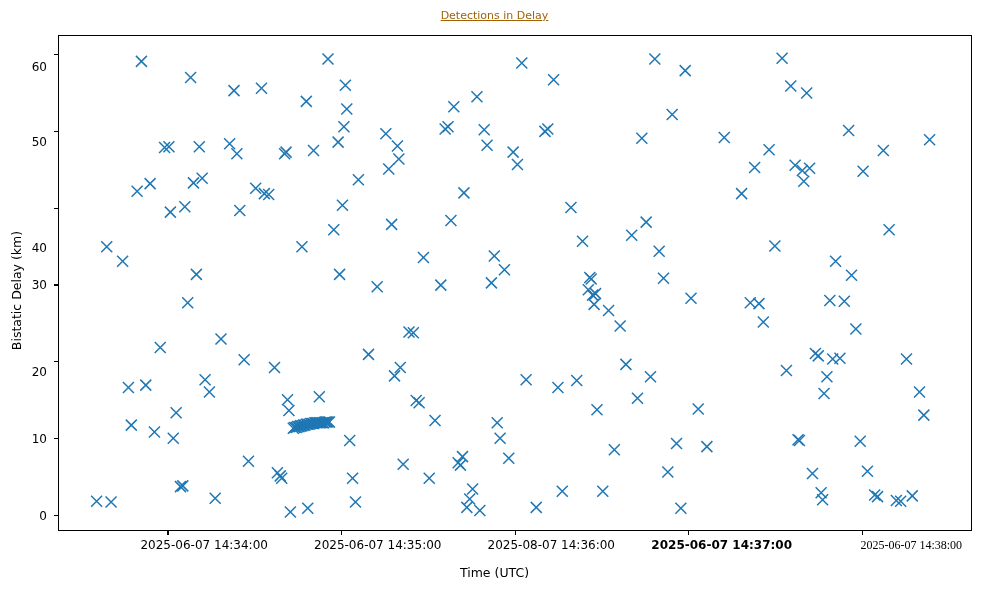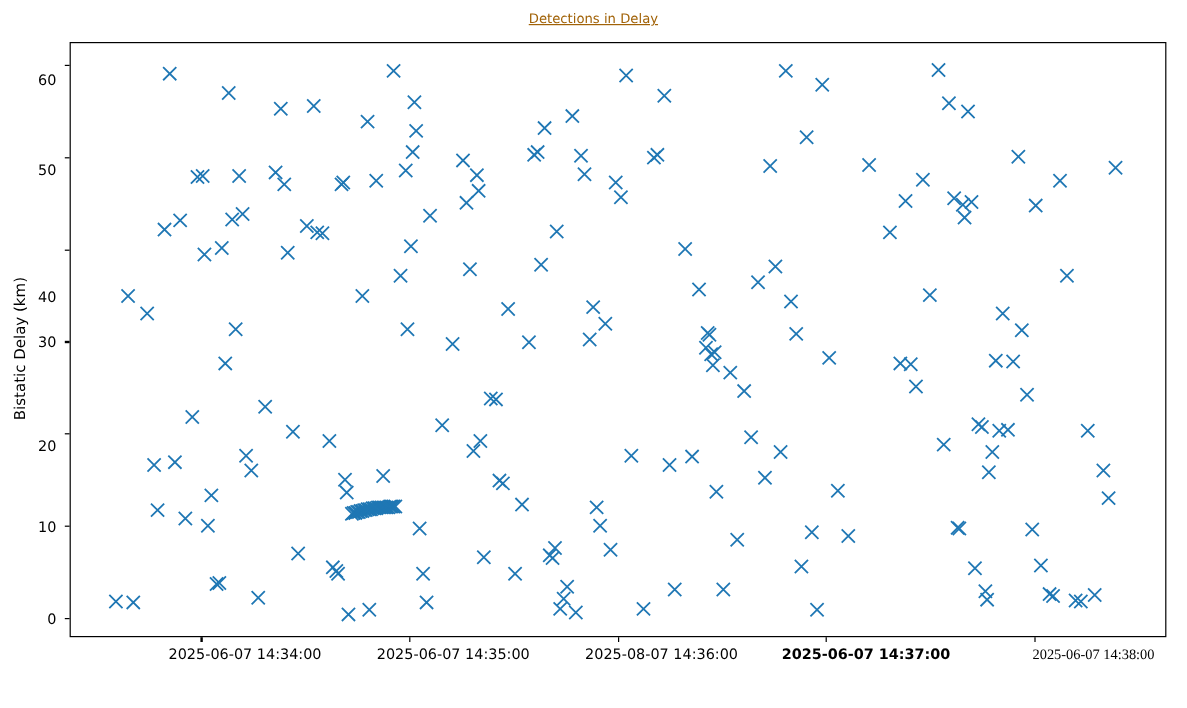--- a/index.html
+++ b/index.html
@@ -352,15 +352,16 @@
       <div class="xtick-mark" style="left: 340.956px; top: 531px;"></div>
       <div class="xtick-label" style="left: 241.456px; top: 539px;">2025-06-07 14:35:00</div>
       <div class="xtick-mark" style="left: 514.5px; top: 531px;"></div>
       <div class="xtick-label" style="left: 415px; top: 539px;">2025-08-07 14:36:00</div>
       <div class="xtick-mark" style="left: 688.044px; top: 531px;"></div>
       <div class="xtick-label" style="left: 592px; top: 539px; font-weight: bold;">2025-06-07 14:37:00</div>
       <div class="xtick-mark" style="left: 861.589px; top: 531px;"></div>
       <div class="xtick-label" style="left: 762.089px; top: 539px; font-family: Liberation Serif, serif;">2025-06-07 14:38:00</div>
     </div>
 
+  <div id="xlabel">Time (UTC)</div>
   <div id="ylabel">Bistatic Delay (km)</div>
 
 </div>
 
 </body></html>

